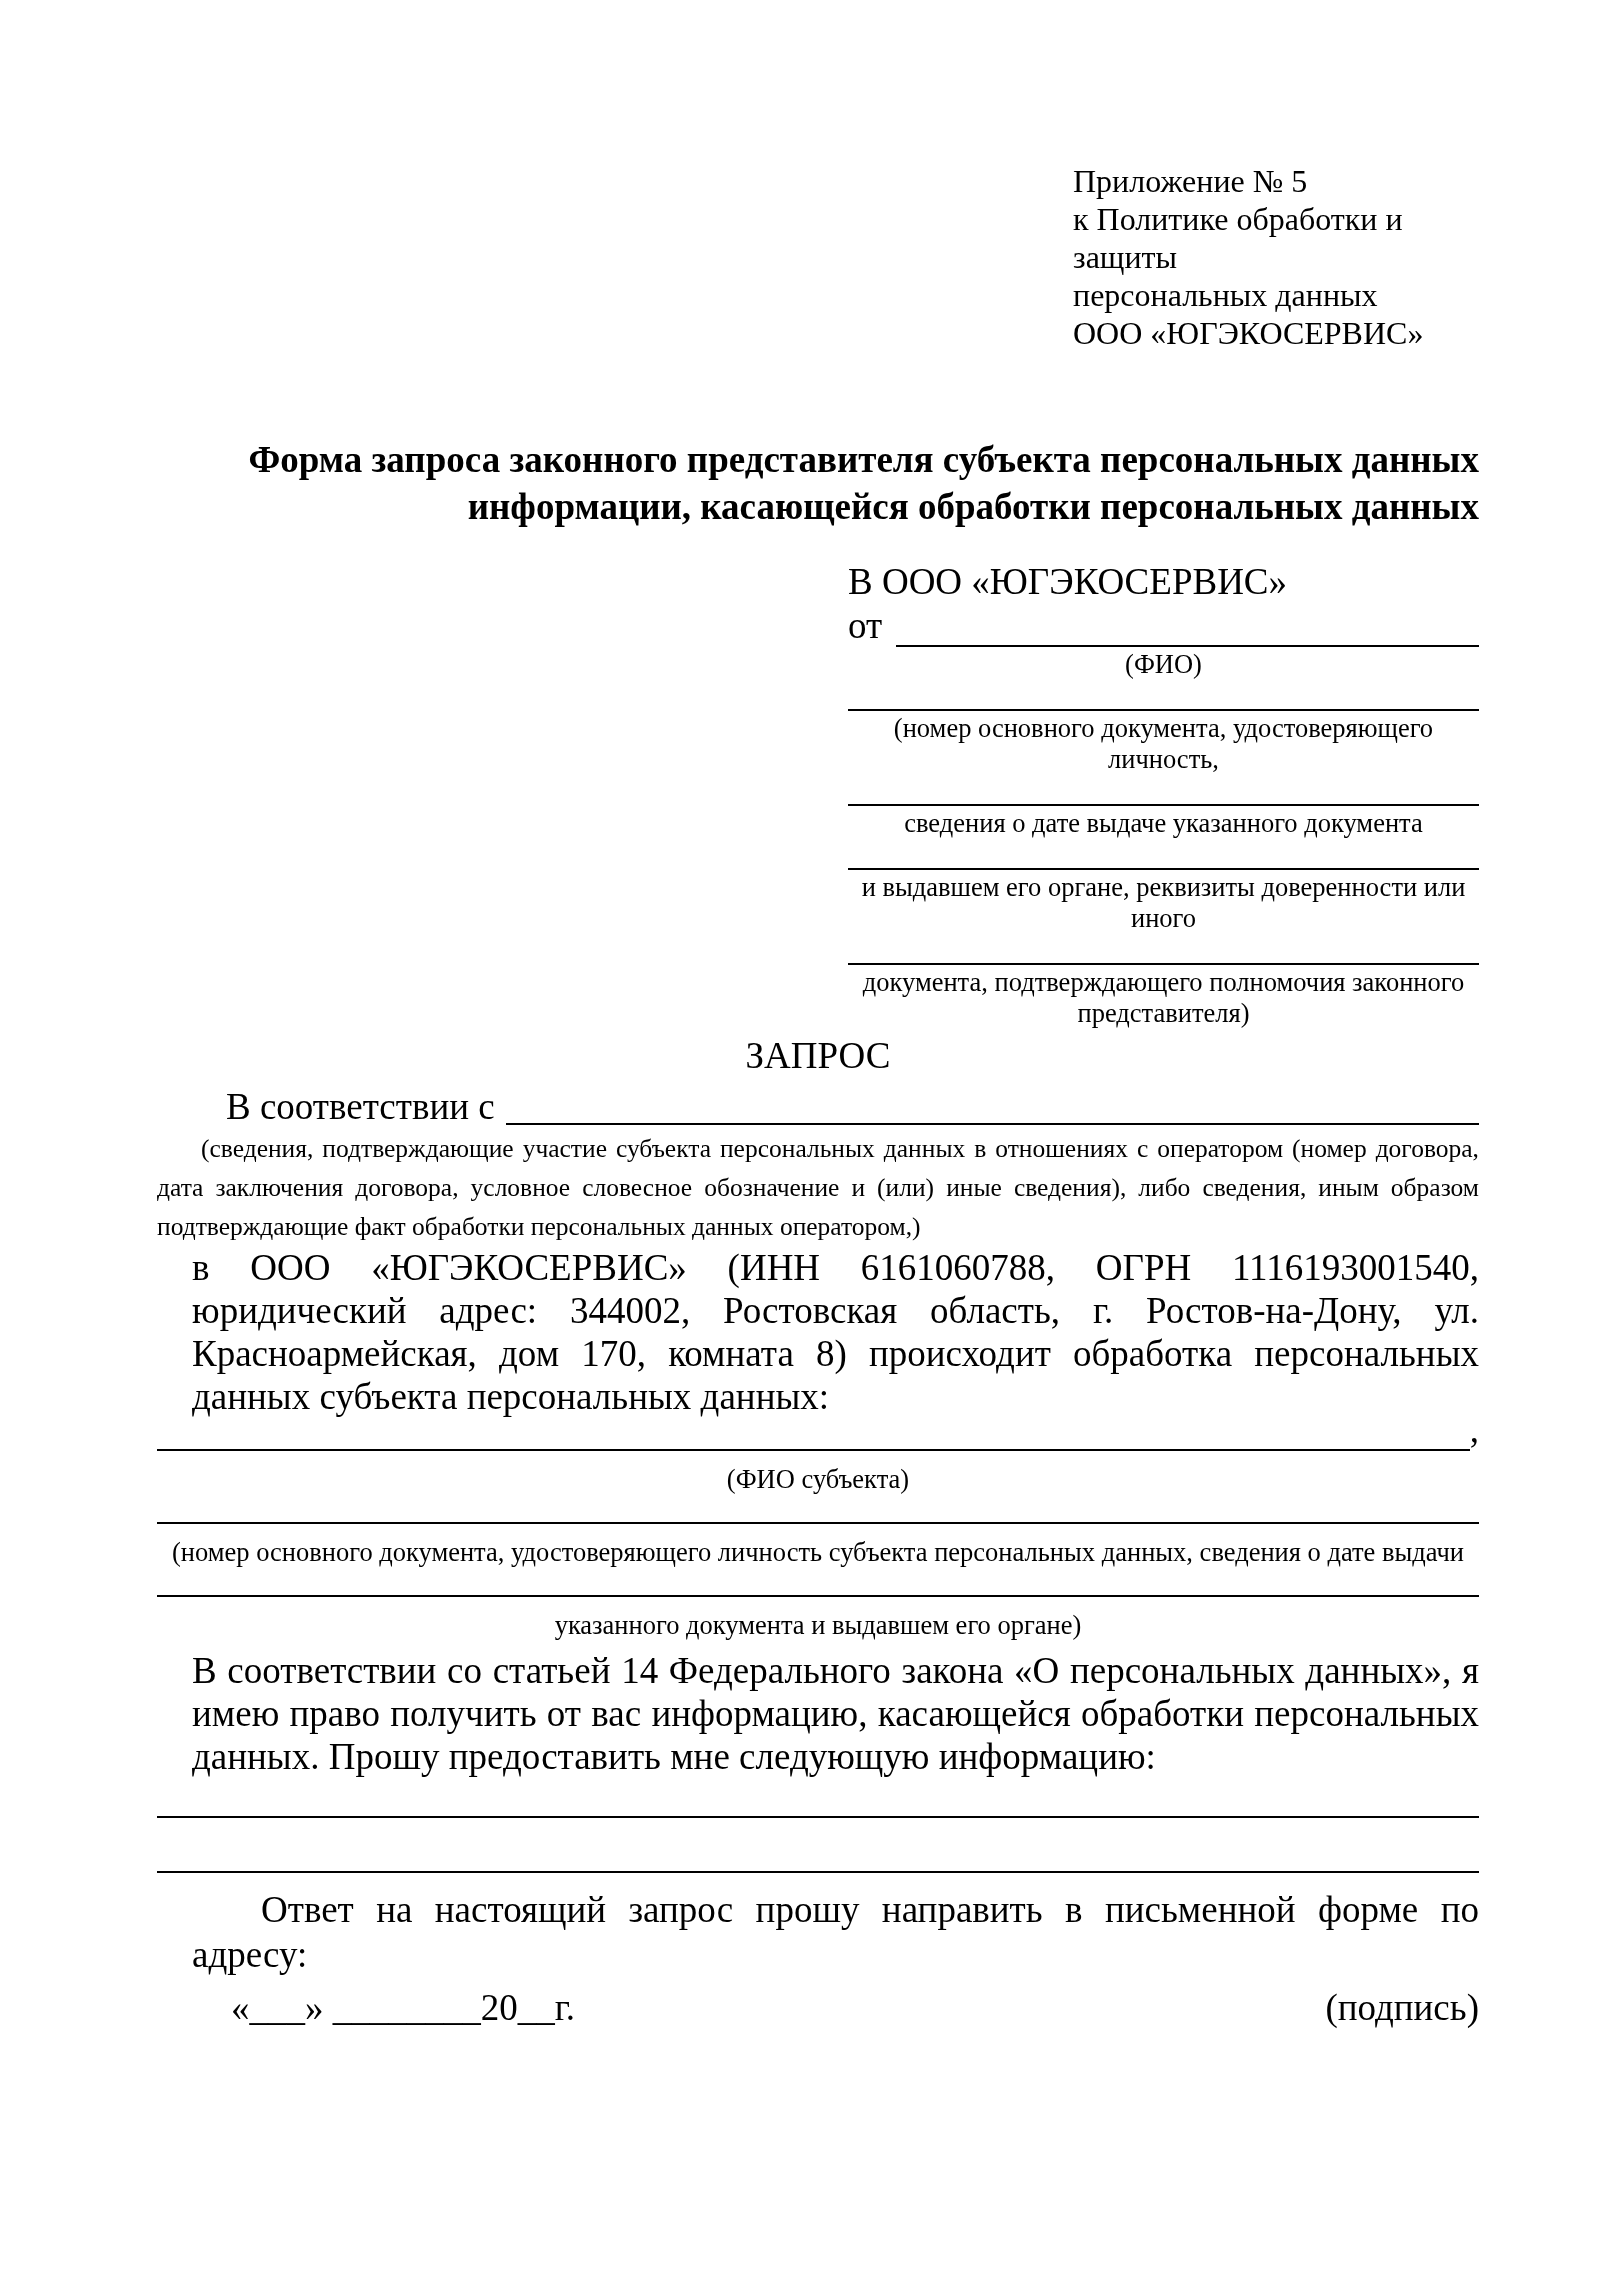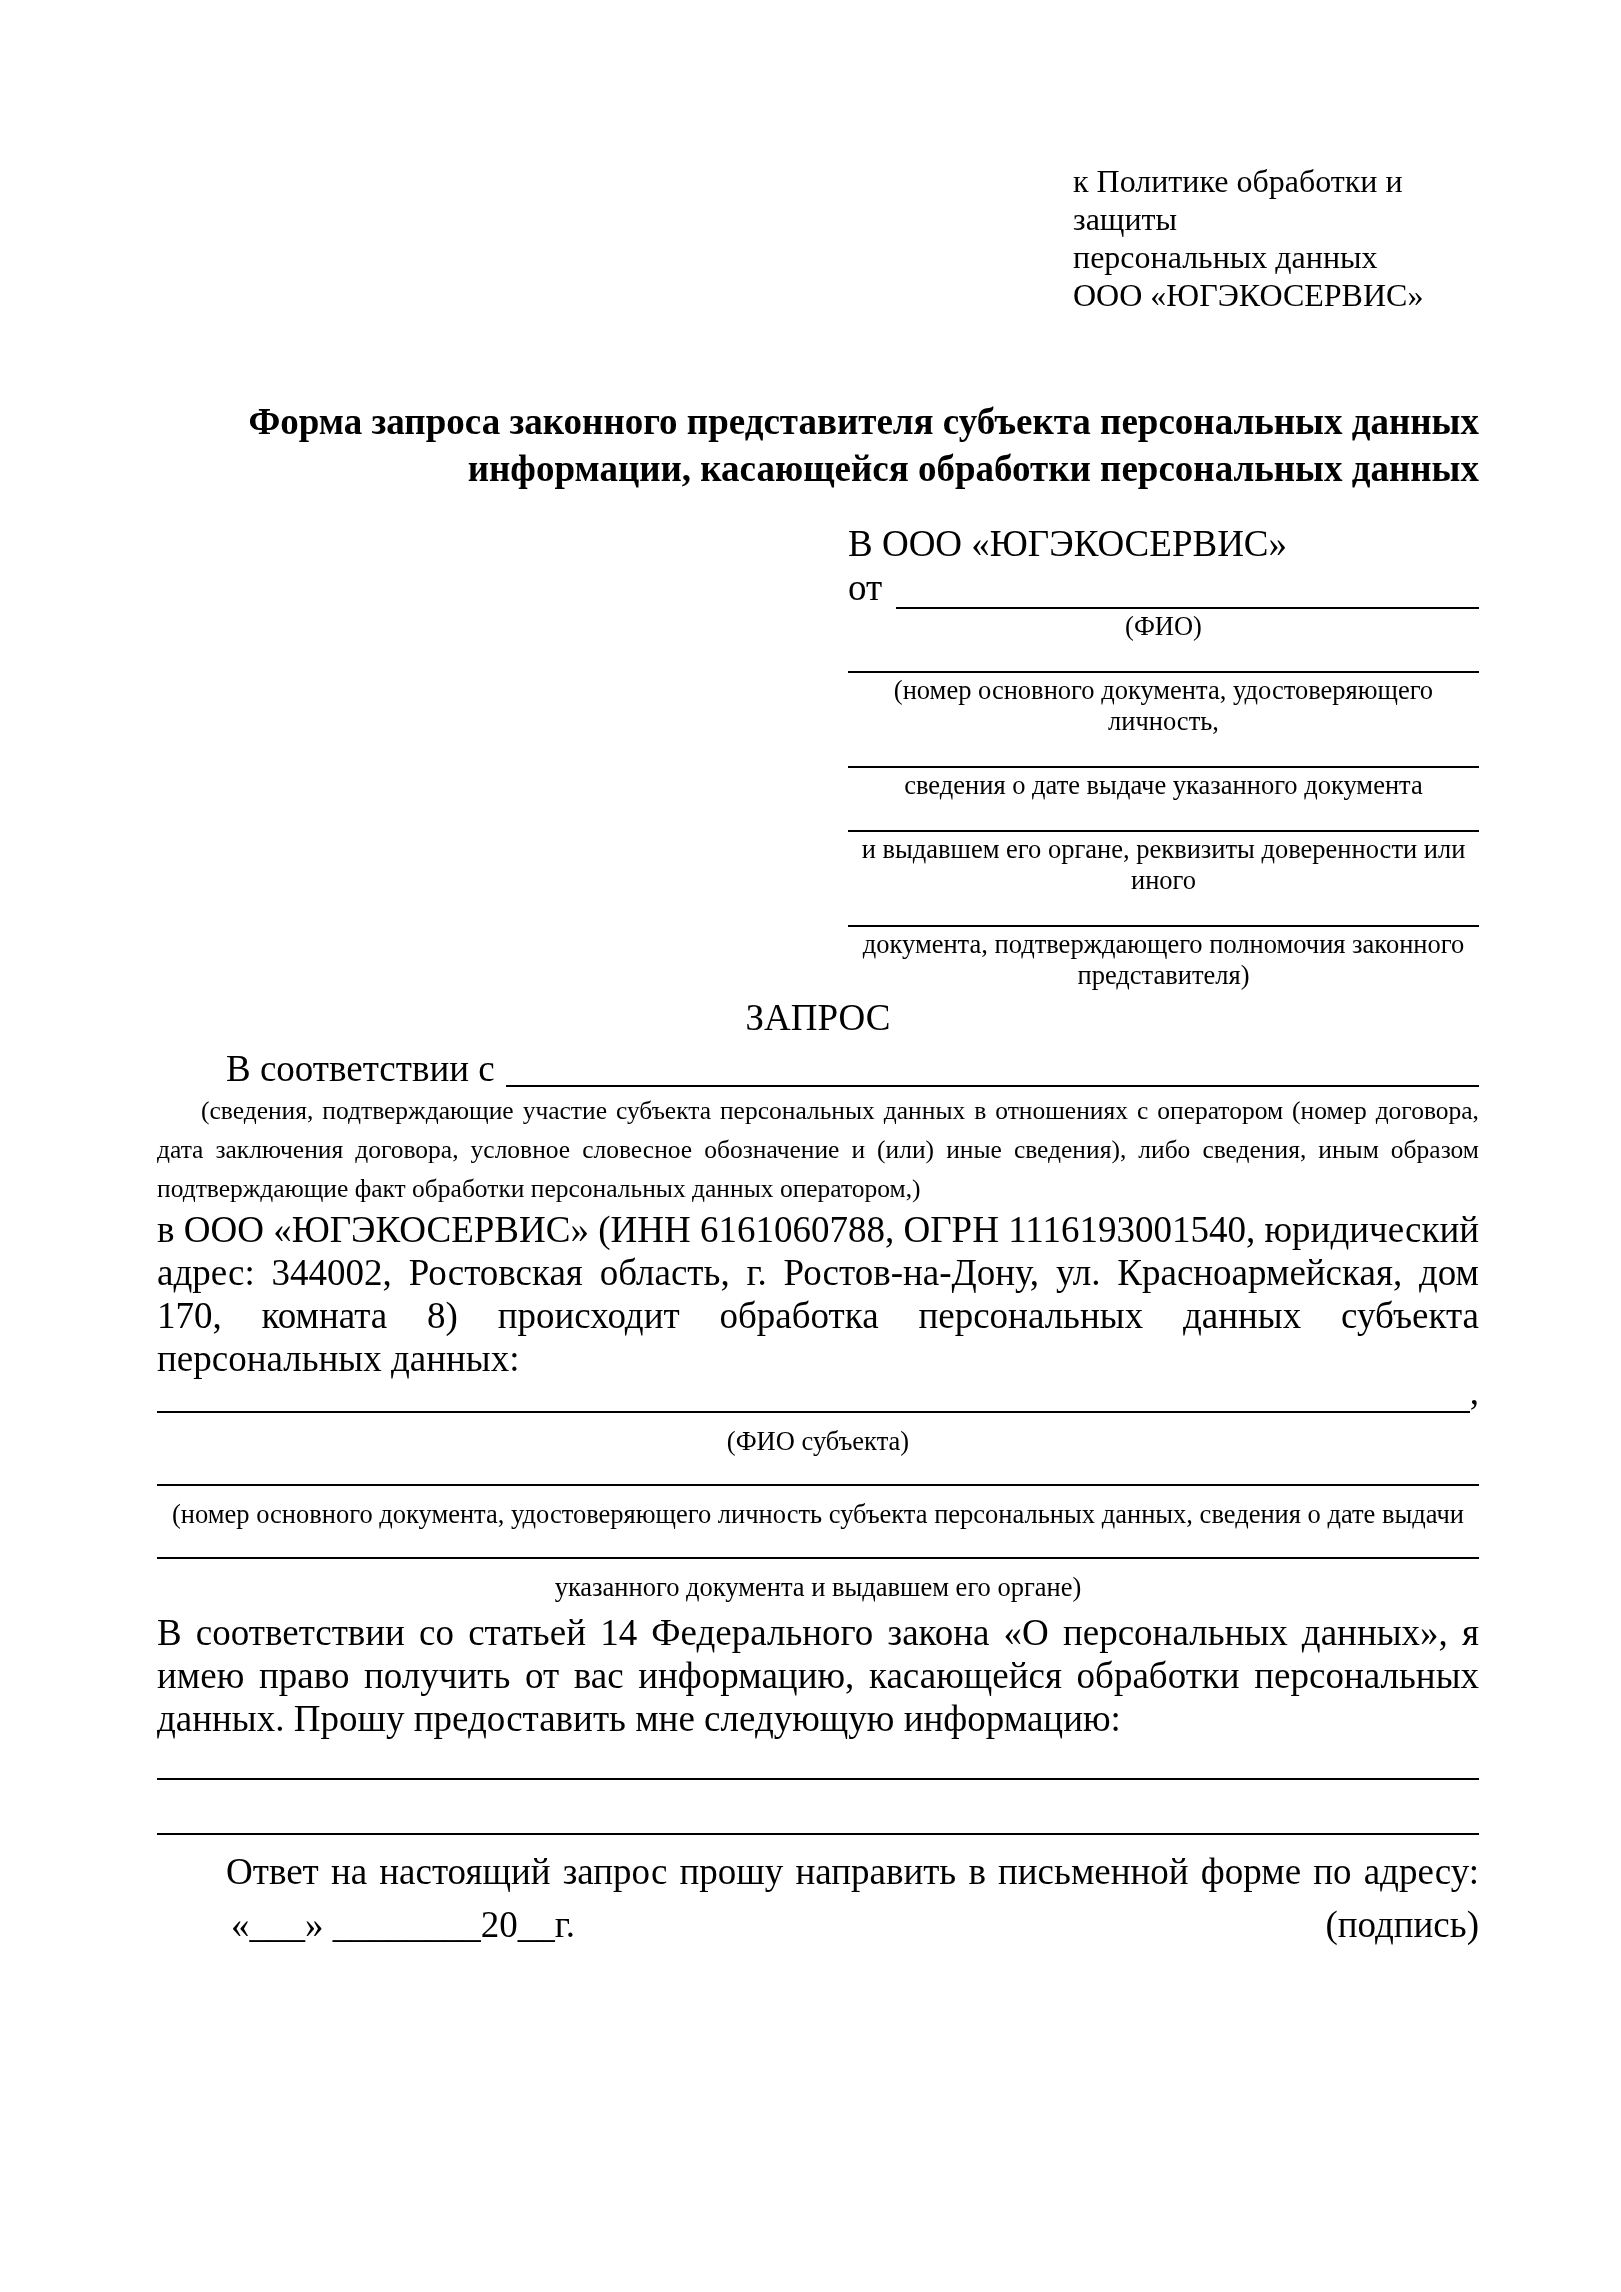--- a/index.html
+++ b/index.html
@@ -22,21 +22,21 @@
   .fill{flex:1 1 auto;border-bottom:2.9px solid #000;}
   .addr-from .fill{margin-left:13.7px;}
   .cap{font-size:26.5px;line-height:31px;text-align:center;}
   .addr .cap{margin-top:2px;}
   .addr .blank{height:31px;border-bottom:2.9px solid #000;}
   
   .zapros{margin-top:4px;font-size:37px;line-height:45px;text-align:center;}
   .basis{margin-top:5.9px;font-size:37px;line-height:45px;padding-left:69px;height:45px;text-align:center;}
   .basis .fill{margin-left:11.8px;margin-bottom:3.9px;}
   .fine{font-size:25.5px;line-height:39px;text-align:justify;text-indent:44px;}
-  .par{font-size:37px;line-height:43px;text-align:justify;}
+  .par{font-size:37px;line-height:43px;text-align:justify;margin-left:35px;}
   .subject-row{height:33px;font-size:37px;}
   .full-blank{border-bottom:2.9px solid #000;height:29px;}
   .caps{margin-top:13px;}
   .law{margin-top:7.8px;}
   .blank-a{margin-top:11.8px;}
   .blank-b{margin-top:25.5px;}
   .reply{margin-top:13.7px;line-height:45px;text-indent:69px;text-align:justify;text-align-last:justify;}
   .reply-row{height:45px;font-size:37px;}
   .reply-row .fill{margin-bottom:3.9px;}
   
@@ -44,20 +44,21 @@
   .foot-date{margin-left:74px;}
   .sig{display:flex;align-items:flex-end;width:551px;flex-direction:column;}
   .sig .fill{margin-bottom:5.9px;}
 </style>
 </head>
 <body>
 
 <div class="page">
 
   <div class="apx">
+    <div>Приложение № 5</div>
     <div>к Политике обработки и защиты</div>
     <div>персональных данных</div>
     <div>ООО «ЮГЭКОСЕРВИС»</div>
   </div>
 
   <div class="title">Форма запроса законного представителя субъекта персональных данных информации, касающейся обработки персональных данных</div>
 
   <div class="addr">
     <div class="addr-to">В ООО «ЮГЭКОСЕРВИС»</div>
     <div class="row addr-from">

